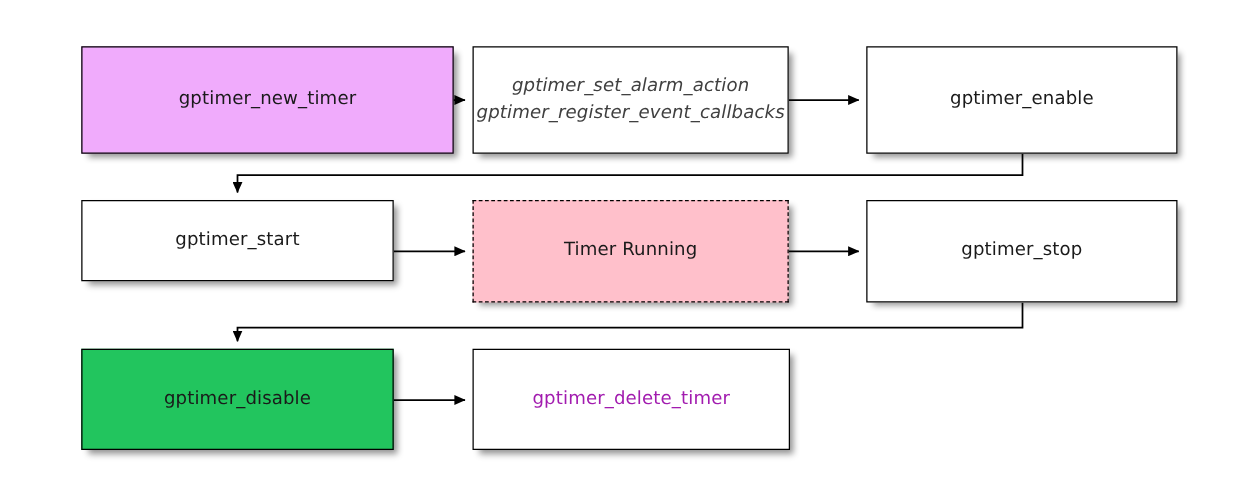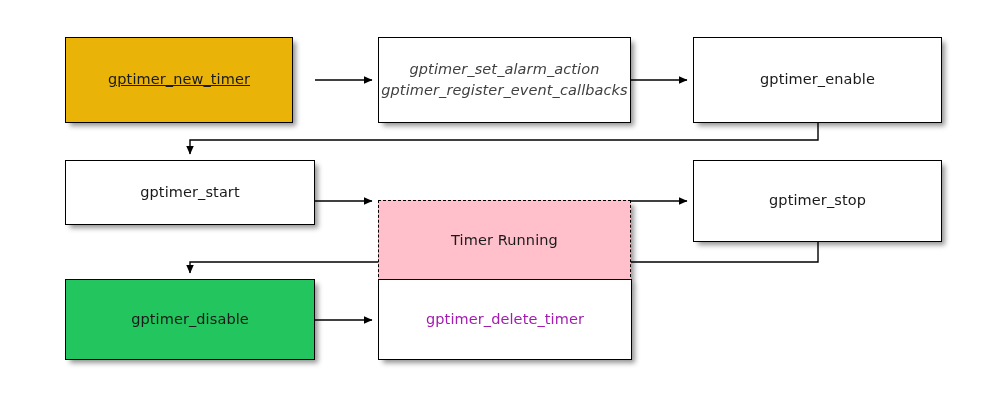--- a/index.html
+++ b/index.html
@@ -37,21 +37,20 @@
     color: #1a1a1a;
     font-size: 14.5px;
     line-height: 1.45;
     letter-spacing: 0.1px;
     box-shadow: 4px 4px 5px -1px rgba(0,0,0,0.42);
     z-index: 2;
   }
   .node.highlight {
     background: #ffc0cb;
     border: 1.6px dashed #000000;
-    margin-top: 40px;
   }
   .node .label {
     white-space: pre-line;
     padding: 0 6px;
   }
 </style>
 </head>
 <body>
 
 <div id="canvas">
@@ -67,21 +66,21 @@
         <path d="M 631,80 L 687,80" stroke="#000000" stroke-width="1.4" fill="none" marker-end="url(#arrowhead)"></path>
         <path d="M 818,123 L 818,140 L 190,140 L 190,154" stroke="#000000" stroke-width="1.4" fill="none" marker-end="url(#arrowhead)"></path>
         <path d="M 315,201 L 372,201" stroke="#000000" stroke-width="1.4" fill="none" marker-end="url(#arrowhead)"></path>
         <path d="M 631,201 L 687,201" stroke="#000000" stroke-width="1.4" fill="none" marker-end="url(#arrowhead)"></path>
         <path d="M 818,242 L 818,262 L 190,262 L 190,273" stroke="#000000" stroke-width="1.4" fill="none" marker-end="url(#arrowhead)"></path>
         <path d="M 315,320 L 372,320" stroke="#000000" stroke-width="1.4" fill="none" marker-end="url(#arrowhead)"></path>
       </g>
   </svg>
 
   <div id="node-layer">
-      <div class="node" style="left: 65px; top: 37px; width: 228px; height: 86px; background: #eab308; border-color: rgb(0, 0, 0); color: rgb(26, 26, 26); text-decoration: underline;">
+      <div class="node" style="left: 65px; top: 37px; width: 298px; height: 86px; background: #f0abfc; border-color: rgb(0, 0, 0); color: rgb(26, 26, 26);">
         <span class="label">gptimer_new_timer</span>
       </div>
       <div class="node" style="left: 378px; top: 37px; width: 253px; height: 86px; background: rgb(255, 255, 255); border-color: rgb(0, 0, 0); color: #404040; font-style: italic;">
         <span class="label">gptimer_set_alarm_action
 gptimer_register_event_callbacks</span>
       </div>
       <div class="node" style="left: 693px; top: 37px; width: 249px; height: 86px; background: rgb(255, 255, 255); border-color: rgb(0, 0, 0); color: rgb(26, 26, 26);">
         <span class="label">gptimer_enable</span>
       </div>
       <div class="node" style="left: 65px; top: 160px; width: 250px; height: 65px; background: rgb(255, 255, 255); border-color: rgb(0, 0, 0); color: rgb(26, 26, 26);">

